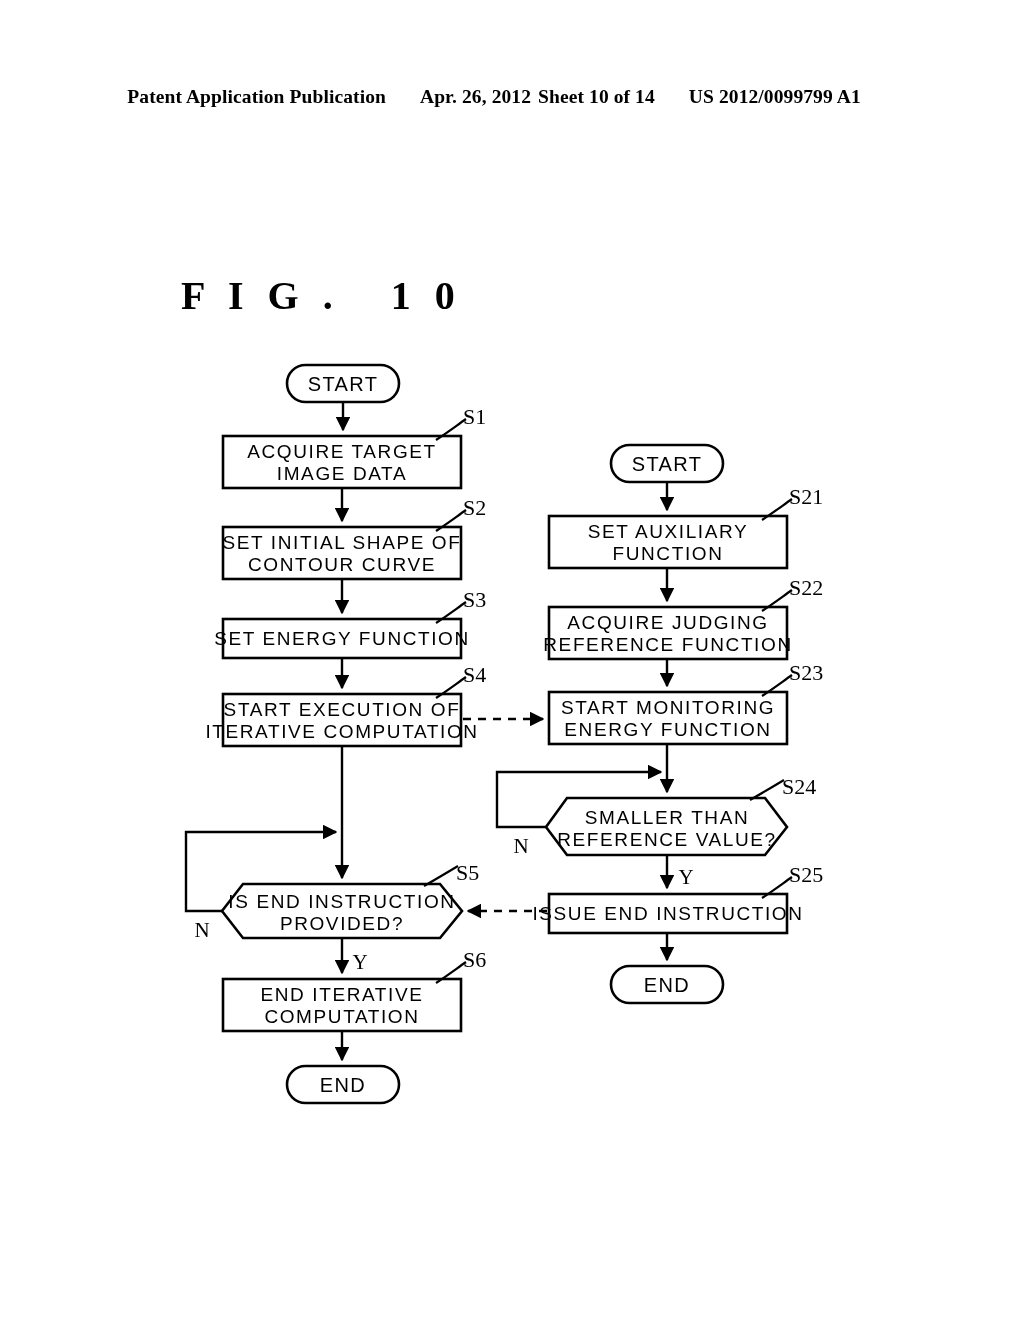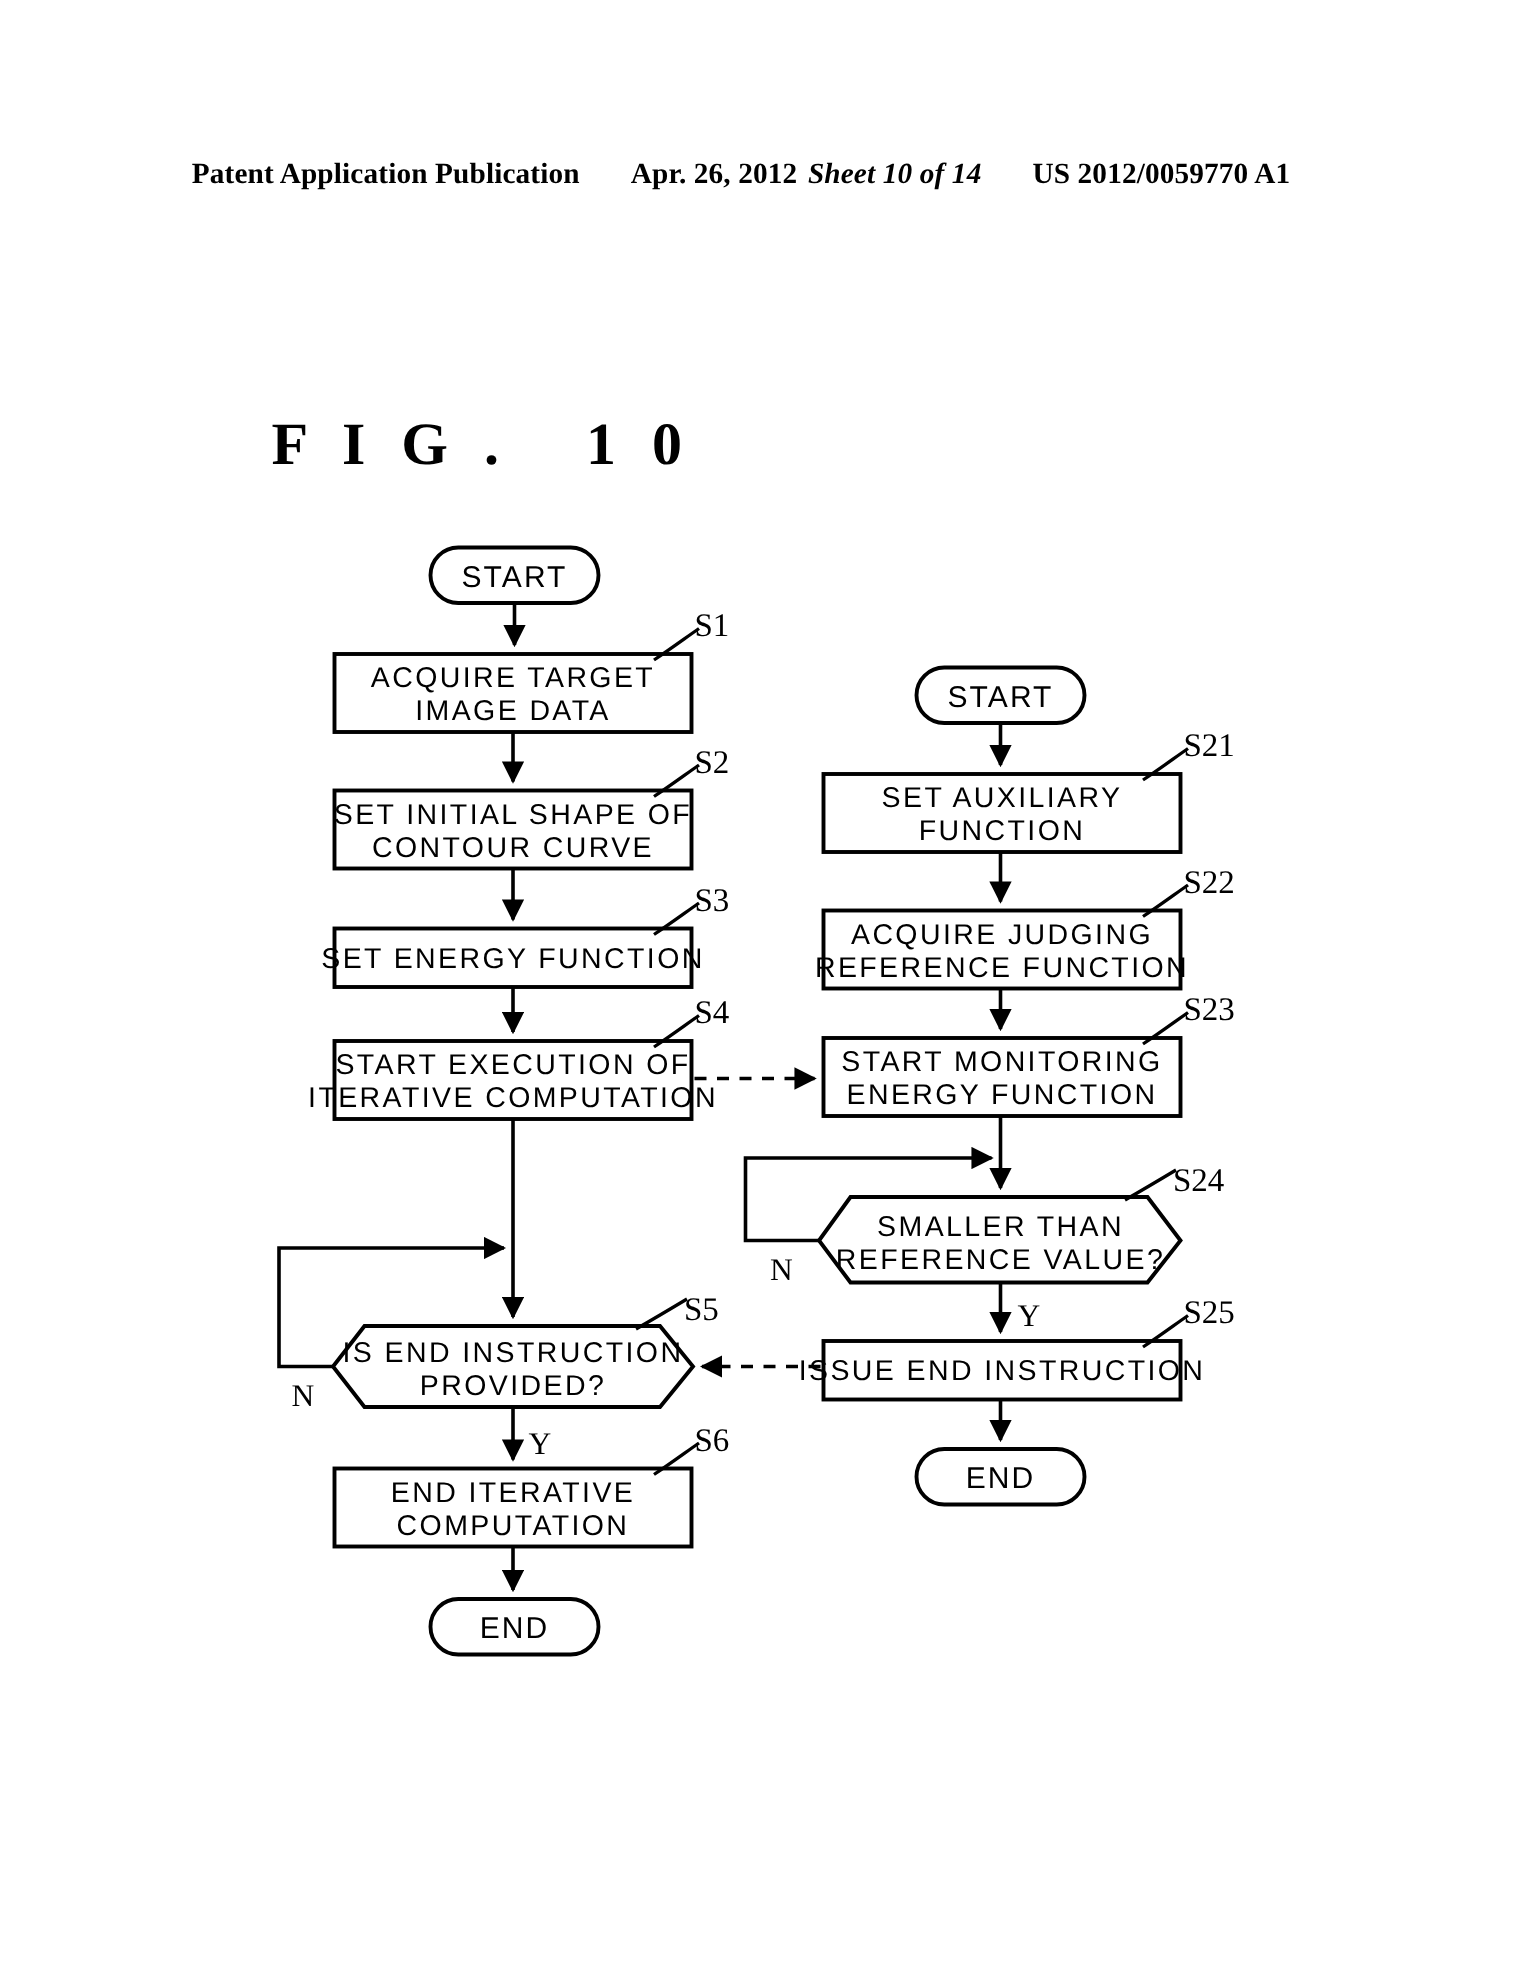--- a/index.html
+++ b/index.html
@@ -27,22 +27,22 @@
     display: flex;
     justify-content: center;
     align-items: baseline;
     font-family: "Liberation Serif", serif;
     font-weight: bold;
     font-size: 19.5px;
     letter-spacing: 0.1px;
     white-space: pre;
   }
   #page-header .hdr-pub   { margin-right: 34px; }
-  #page-header .hdr-date  { margin-right: 7px; margin-top: 20px; }
-  #page-header .hdr-sheet { margin-right: 34px; font-style: italic; }
+  #page-header .hdr-date  { margin-right: 7px; }
+  #page-header .hdr-sheet { margin-right: 34px; }
 
   
   #figure-title {
     position: absolute;
     top: 272px;
     left: 181px;
     font-family: "Liberation Serif", serif;
     font-size: 40px;
     font-weight: bold;
     letter-spacing: 7px;
@@ -114,21 +114,21 @@
     white-space: pre;
   }
 </style>
 </head>
 <body>
 
 <div id="page-header">
   <span class="hdr-pub">Patent Application Publication</span>
   <span class="hdr-date">Apr. 26, 2012</span>
   <span class="hdr-sheet">Sheet 10 of 14</span>
-  <span class="hdr-docno">US 2012/0059770 A1</span>
+  <span class="hdr-docno">US 2012/0099799 A1</span>
 </div>
 
 <div id="figure-title">F I G .   1 0</div>
 
 <div id="flowchart">
 <svg width="1024" height="1320" viewBox="0 0 1024 1320" xmlns="http://www.w3.org/2000/svg">
   <defs>
     <marker id="arrow" viewBox="0 0 10 10" refX="9" refY="5" markerWidth="6.2" markerHeight="6.2" orient="auto-start-reverse">
       <path d="M 0 0 L 10 5 L 0 10 z" class="fc-arrowhead"></path>
     </marker>

